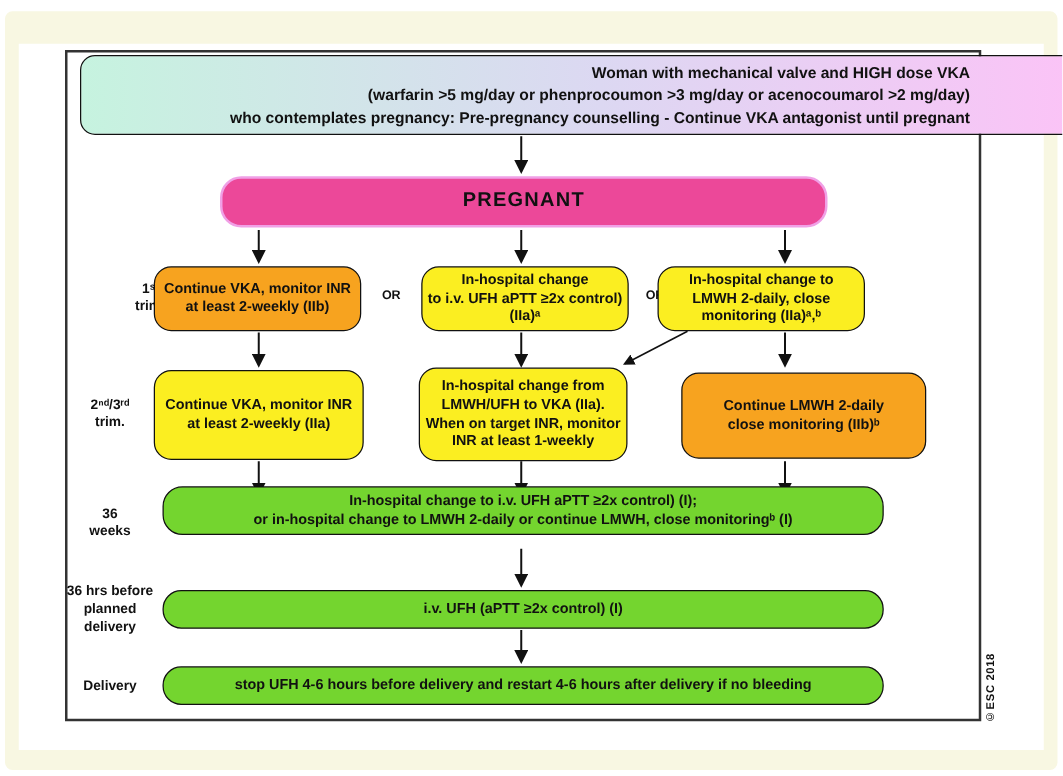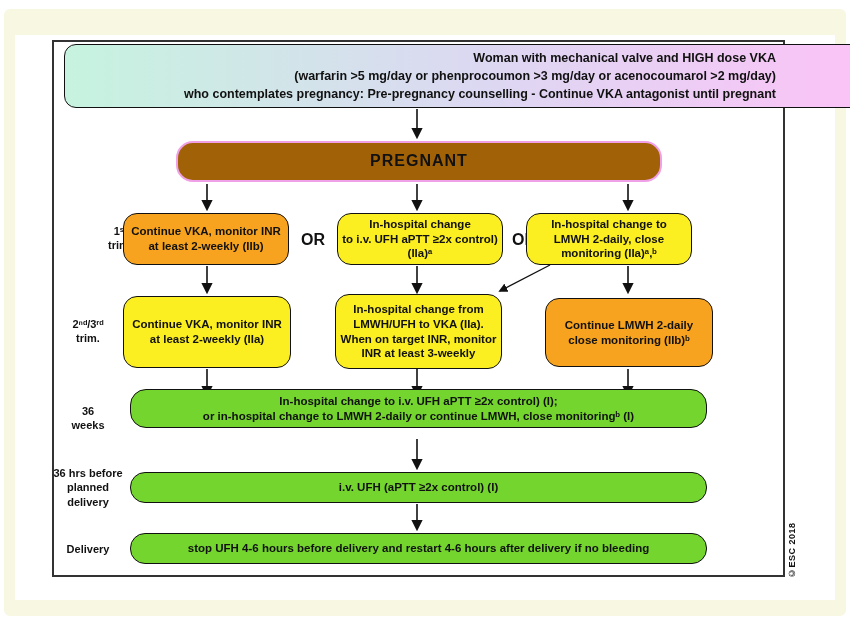--- a/index.html
+++ b/index.html
@@ -11,27 +11,27 @@
   .inner-box{position:absolute;left:52px;top:40px;width:733px;height:537px;
              border:2px solid #333;background:#ffffff;box-sizing:border-box;}
   .box{position:absolute;border:1.6px solid #111;border-radius:14px;
        display:flex;align-items:center;justify-content:center;text-align:center;
        font-weight:bold;font-size:11.5px;line-height:1.28;white-space:pre-line;
        padding:2px 4px;box-sizing:border-box;}
   .top-box{left:64px;top:44px;width:832px;height:64px;border-radius:12px;
            font-size:12.5px;line-height:1.45;
            background:linear-gradient(to right,#C6F3DF 0%,#DCD8F2 50%,#FEC1F7 100%);text-align:right;}
   .pregnant{left:176px;top:141px;width:486px;height:41px;border-radius:17px;
-            background:#a16207;border:2px solid #F0A0E6;font-size:16px;letter-spacing:1px;}
+            background:#ec4899;border:2px solid #F0A0E6;font-size:16px;letter-spacing:1px;}
   .orange{background:#F7A31F;}
   .yellow{background:#FBEE21;}
   .green{background:#74D52F;}
   .row-label{position:absolute;left:53px;width:70px;text-align:center;
              font-weight:bold;font-size:11px;line-height:1.3;white-space:pre-line;}
-  .or{position:absolute;width:40px;text-align:center;font-weight:bold;font-size:16px;}
+  .or{position:absolute;width:40px;text-align:center;font-weight:bold;font-size:10px;}
   .arrows{position:absolute;left:0;top:0;pointer-events:none;}
   .copyright{position:absolute;left:787px;top:516px;height:62px;
              writing-mode:vertical-rl;transform:rotate(180deg);
              font-size:9px;font-weight:bold;letter-spacing:.5px;}
 </style>
 </head>
 <body>
 
 <div class="canvas">
   <div class="frame"></div>
@@ -83,22 +83,22 @@
   <div class="or" style="left:504px;top:231px;">OR</div>
   <div class="box yellow" style="left:526px;top:213px;width:166px;height:52px;">In-hospital change to
 LMWH 2-daily, close
 monitoring (IIa)ᵃ,ᵇ</div>
 
   <div class="box yellow" style="left:123px;top:296px;width:168px;height:72px;">Continue VKA, monitor INR
 at least 2-weekly (IIa)</div>
   <div class="box yellow" style="left:335px;top:294px;width:167px;height:75px;">In-hospital change from
 LMWH/UFH to VKA (IIa).
 When on target INR, monitor
-INR at least 3-weekly</div>
-  <div class="box orange" style="left:545px;top:298px;width:168px;height:69px;">Continue LMWH 2-daily
+INR at least 1-weekly</div>
+  <div class="box orange" style="left:545px;top:298px;width:196px;height:69px;">Continue LMWH 2-daily
 close monitoring (IIb)ᵇ</div>
 
   <div class="box green" style="left:130px;top:389px;width:577px;height:39px;border-radius:16px;">In-hospital change to i.v. UFH aPTT ≥2x control) (I);
 or in-hospital change to LMWH 2-daily or continue LMWH, close monitoringᵇ (I)</div>
 
   <div class="box green" style="left:130px;top:472px;width:577px;height:31px;border-radius:15px;">i.v. UFH (aPTT ≥2x control) (I)</div>
 
   <div class="box green" style="left:130px;top:533px;width:577px;height:31px;border-radius:15px;">stop UFH 4-6 hours before delivery and restart 4-6 hours after delivery if no bleeding</div>
 
   <div class="copyright">©ESC 2018</div>

